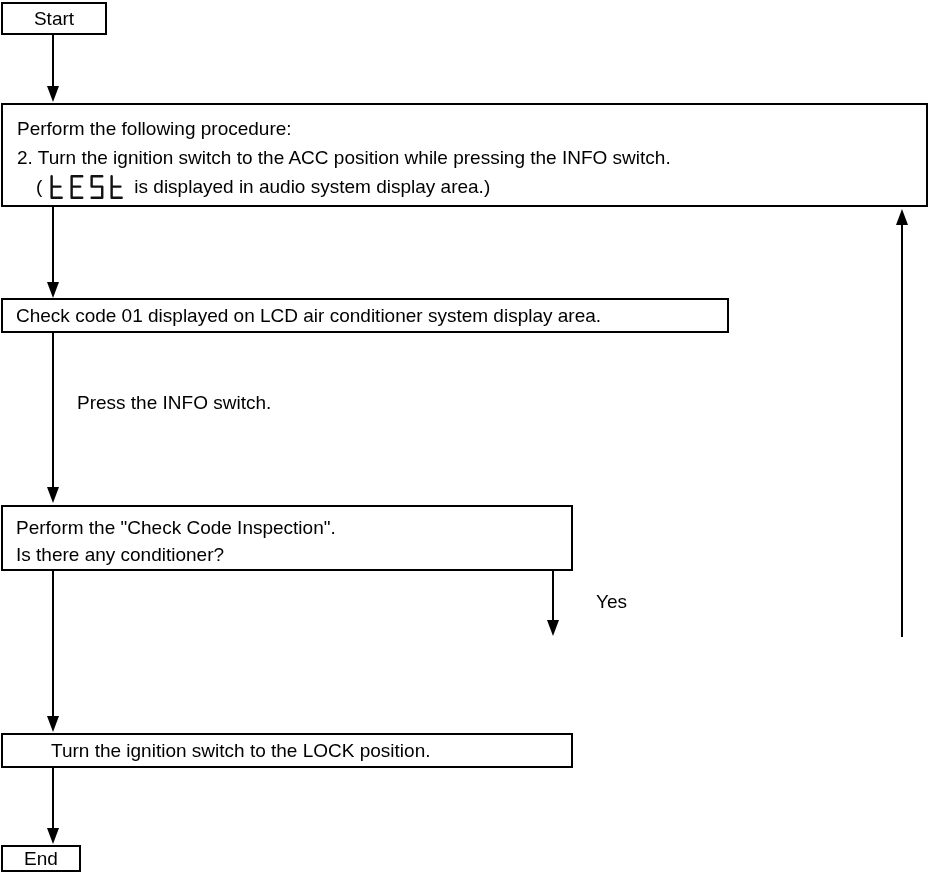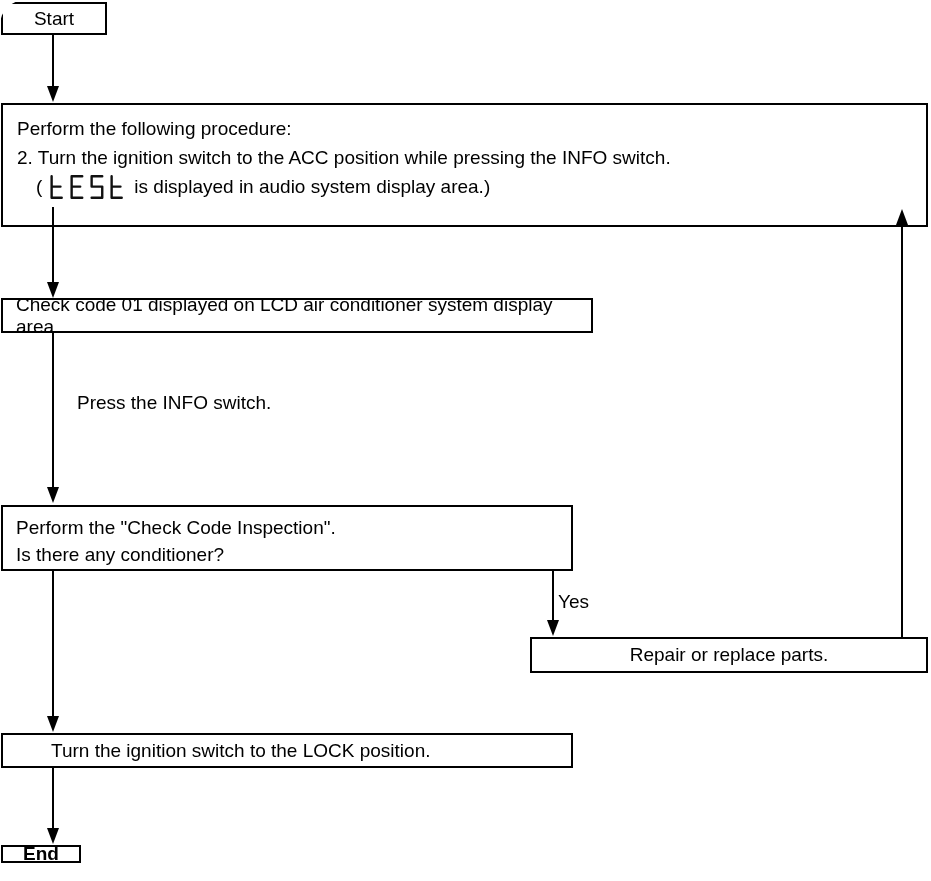--- a/index.html
+++ b/index.html
@@ -1,20 +1,19 @@
 <!DOCTYPE html>
 <html><head>
 <meta charset="utf-8">
 <style>
   html, body { margin:0; padding:0; background:#ffffff; }
   .canvas {
     position:relative; width:931px; height:881px; background:#ffffff;
     font-family:"Liberation Sans", sans-serif; font-size:19px; color:#000;
     overflow:hidden;
-    border-radius:25px;
   }
   .box {
     position:absolute; border:2px solid #000; background:#fff;
     box-sizing:border-box;
   }
   .center  { display:flex; align-items:center; justify-content:center; }
   .vcenter { display:flex; align-items:center; }
   .vline { position:absolute; width:2px; background:#000; }
   .arr-d {
     position:absolute; width:0; height:0;
@@ -45,21 +44,21 @@
 
 <div class="canvas">
 
   <div class="box center" style="left:1px; top:2px; width:106px; height:33px;">
     <span>Start</span>
   </div>
 
   <div class="vline" style="left:52px; top:35px; height:52px;"></div>
   <div class="arr-d" style="left:47px; top:86px;"></div>
 
-  <div class="box proc-pad" style="left:1px; top:103px; width:927px; height:124px;">
+  <div class="box proc-pad" style="left:1px; top:103px; width:927px; height:104px;">
     <div class="proc-line">Perform the following procedure:</div>
     <div class="proc-line">2. Turn the ignition switch to the ACC position while pressing the INFO switch.</div>
     <div class="proc-line seg-row">
       <span class="seg-open">(</span>
       <span class="segchars">
         <svg width="16" height="24" viewBox="0 0 12.5 19">
           <path d="M2 1 V18 M2 9.2 H9 M2.4 18 H10" stroke="#111" stroke-width="1.9" fill="none" stroke-linecap="round" stroke-linejoin="round"></path>
         </svg>
         <svg width="16" height="24" viewBox="0 0 12.5 19">
           <path d="M10.4 1 H2 V18 H10.4 M2 9.2 H8.8" stroke="#111" stroke-width="1.9" fill="none" stroke-linecap="round" stroke-linejoin="round"></path>
@@ -72,51 +71,48 @@
         </svg>
         <span class="sr">tESt</span>
       </span>
       <span class="seg-suffix">is displayed in audio system display area.)</span>
     </div>
   </div>
 
   <div class="vline" style="left:52px; top:207px; height:76px;"></div>
   <div class="arr-d" style="left:47px; top:282px;"></div>
 
-  <div class="box vcenter padl" style="left:1px; top:298px; width:592px; height:35px;">
+  <div class="box vcenter padl" style="left:1px; top:298px; width:728px; height:35px;">
     <span>Check code 01 displayed on LCD air conditioner system display area.</span>
   </div>
 
   <div class="vline" style="left:52px; top:333px; height:154px;"></div>
   <div class="arr-d" style="left:47px; top:487px;"></div>
   <div class="lbl" style="left:64px; top:392px;margin-left:13px;">Press the INFO switch.</div>
 
   <div class="box insp-pad" style="left:1px; top:505px; width:572px; height:66px;">
     <div class="insp-line">Perform the "Check Code Inspection".</div>
     <div class="insp-line">Is there any conditioner?</div>
   </div>
 
   <div class="vline" style="left:552px; top:571px; height:50px;"></div>
   <div class="arr-d" style="left:547px; top:620px;"></div>
-  <div class="lbl" style="left:558px; top:591px;">Yes</div>
+  <div class="lbl" style="left:596px; top:591px;">Yes</div>
 
-  <div class="box center" style="left:530px; top:637px; width:398px; height:36px;">
-    <span>Repair or replace parts.</span>
-  </div>
 
   <div class="vline" style="left:901px; top:224px; height:413px;"></div>
   <div class="arr-u" style="left:896px; top:209px;"></div>
 
   <div class="vline" style="left:52px; top:571px; height:146px;"></div>
   <div class="arr-d" style="left:47px; top:716px;"></div>
 
   <div class="box vcenter padl" style="left:1px; top:733px; width:572px; height:35px;padding-left:48px;">
     <span>Turn the ignition switch to the LOCK position.</span>
   </div>
 
   <div class="vline" style="left:52px; top:768px; height:61px;"></div>
   <div class="arr-d" style="left:47px; top:828px;"></div>
 
-  <div class="box center" style="left:1px; top:845px; width:80px; height:18px;font-weight:bold;">
+  <div class="box center" style="left:1px; top:845px; width:80px; height:27px;">
     <span>End</span>
   </div>
 
 </div>
 
 </body></html>

